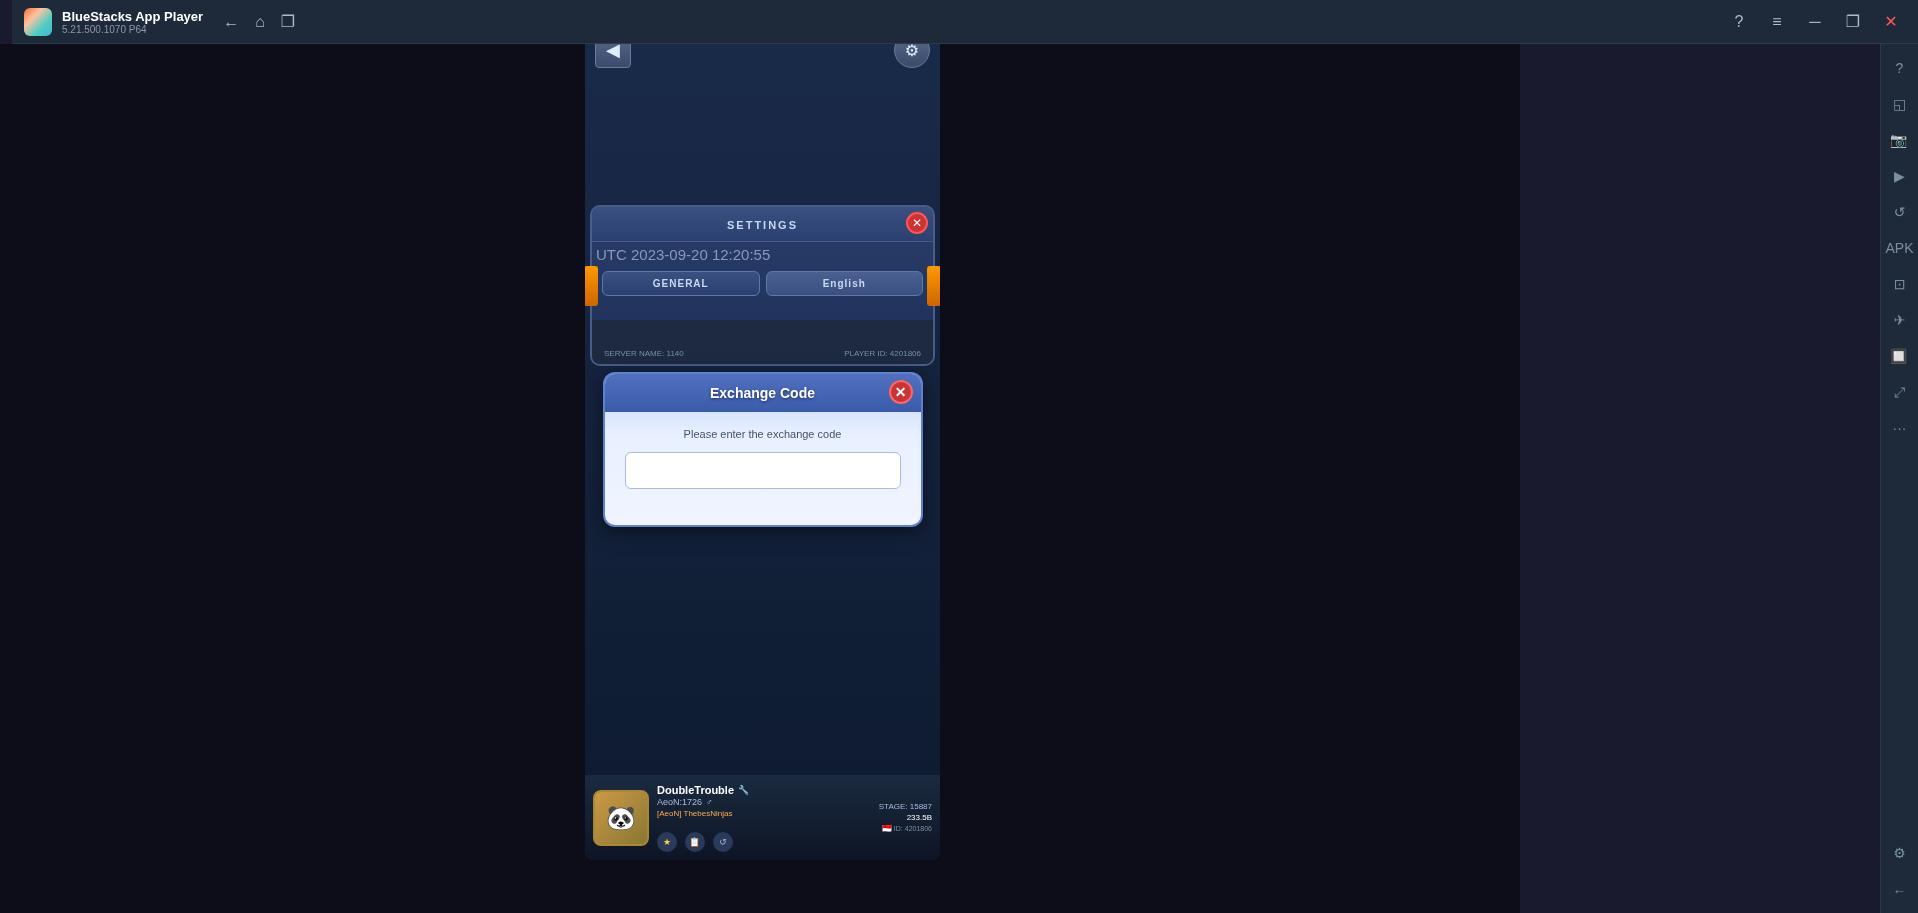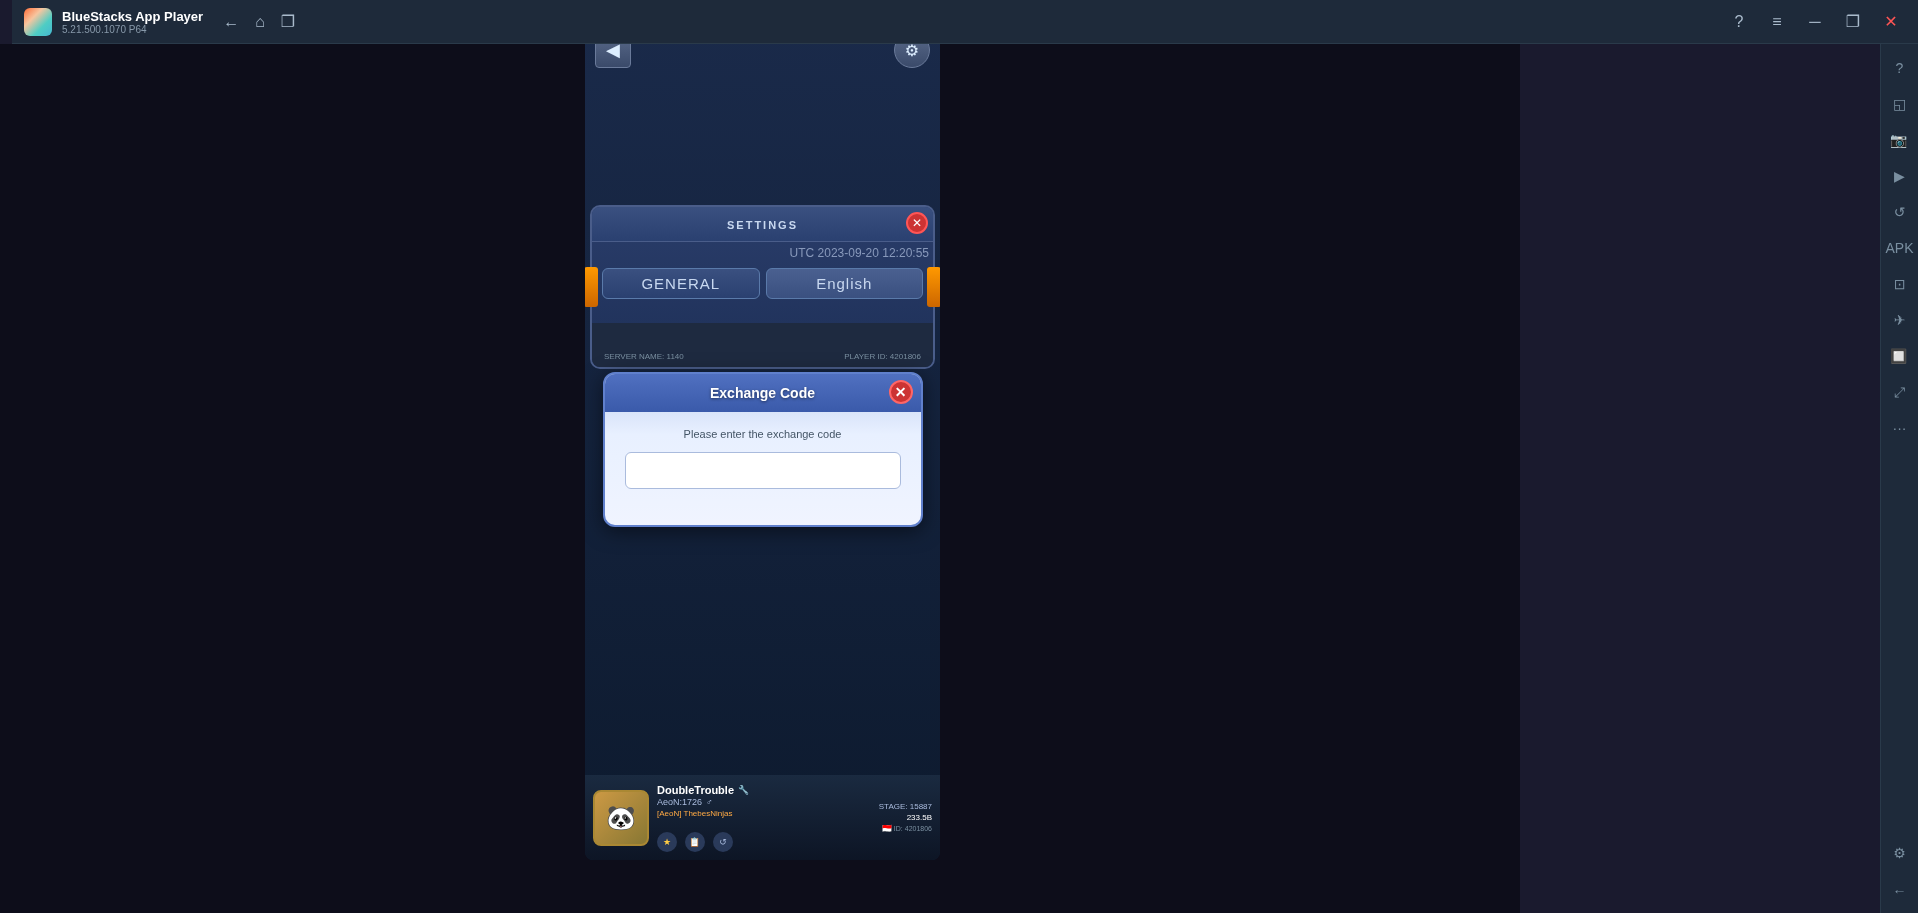--- a/index.html
+++ b/index.html
@@ -186,38 +186,38 @@
       background: #cc3333;
       border-radius: 50%;
       display: flex; align-items: center; justify-content: center;
       color: white;
       font-size: 12px;
       cursor: pointer;
       border: 2px solid #ff5555;
     }
     .settings-datetime {
       color: #8899bb;
-      font-size: 12px;
-      text-align: right;
+      font-size: 15px;
+      text-align: left;
       padding: 4px;
     }
     .settings-tabs {
       display: flex;
       gap: 6px;
       padding: 4px 10px 8px;
     }
     .settings-tab {
       flex: 1;
       padding: 6px 8px;
       background: linear-gradient(180deg, #3a5080, #2a4070);
       border: 1px solid #5a7aaa;
       border-radius: 6px;
       color: #c8d8f0;
-      font-size: 15px;
-      font-weight: normal;
+      font-size: 10px;
+      font-weight: bold;
       text-align: center;
       cursor: pointer;
       letter-spacing: 1px;
     }
     .settings-tab.active {
       background: linear-gradient(180deg, #4a6090, #3a5080);
     }
 
     .settings-body {
       padding: 8px;

